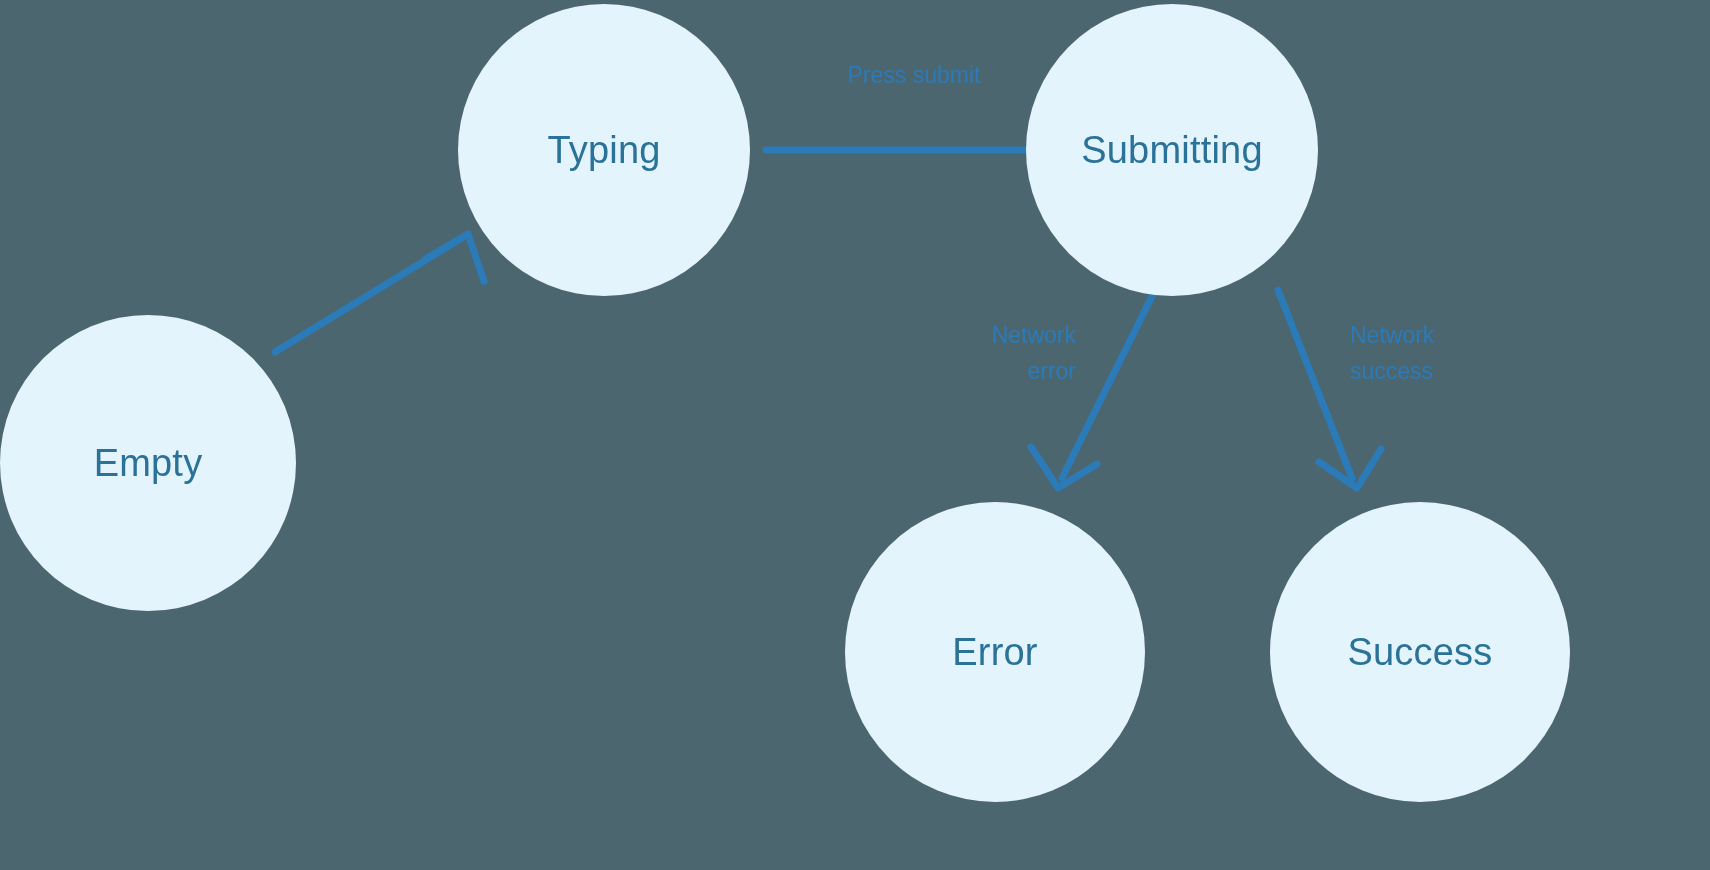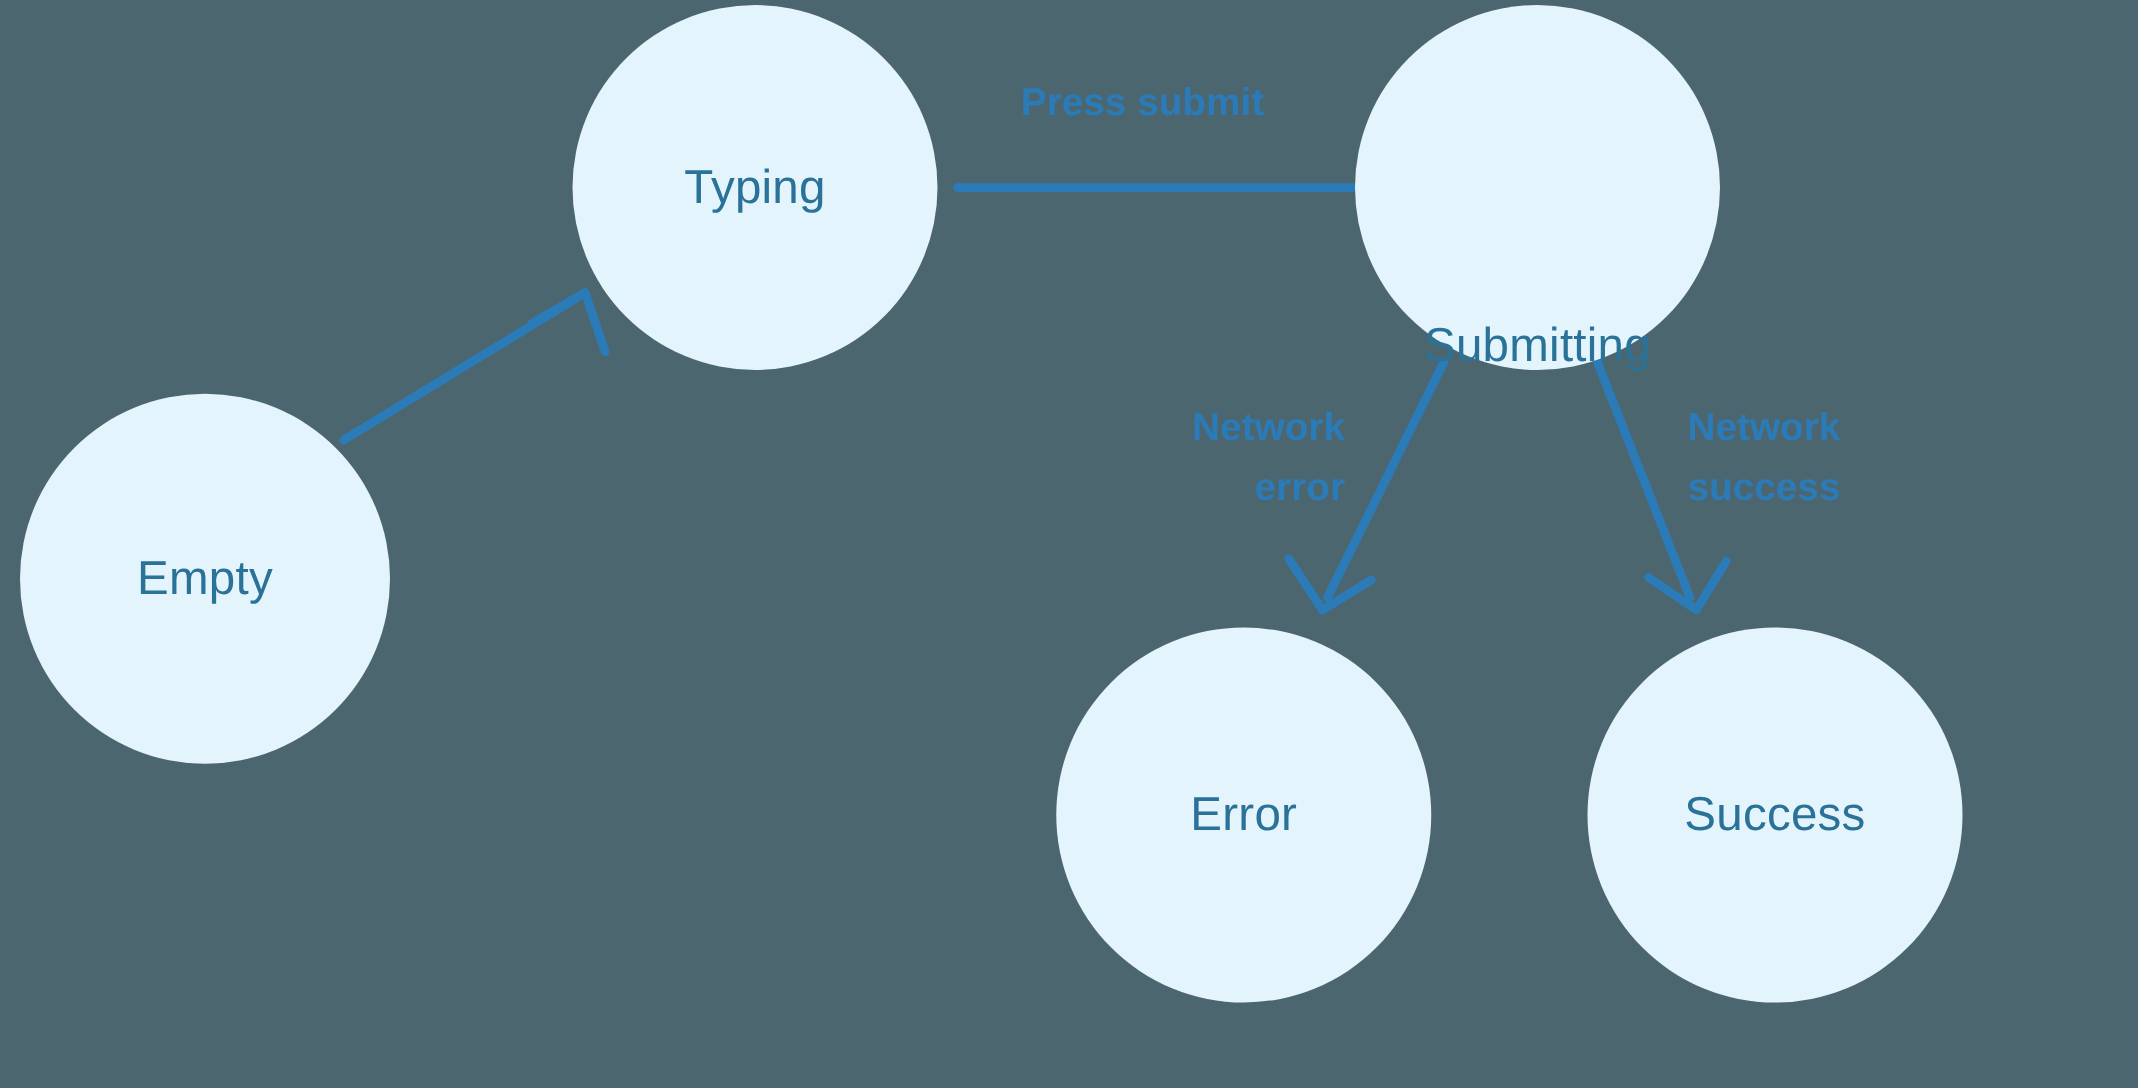--- a/index.html
+++ b/index.html
@@ -36,22 +36,22 @@
     color: #2a7298;
     font-size: 38px;
     font-weight: 400;
     letter-spacing: 0.2px;
     line-height: 1;
     white-space: nowrap;
   }
   .edge-label {
     position: absolute;
     color: #2b7bb9;
-    font-size: 31px;
-    font-weight: 700;
+    font-size: 23px;
+    font-weight: 400;
     line-height: 1.55;
     white-space: nowrap;
     overflow: hidden;
     box-sizing: border-box;
   }
   .edge-label.two-line {
     white-space: normal;
   }
   .el-start-typing {
     left: 220px;
@@ -99,29 +99,29 @@
       <line x1="1155" y1="290" x2="1062" y2="478" stroke="#2b7bb9" stroke-width="7" stroke-linecap="round"></line>
       <polyline points="1031,447 1058,488 1097,464" fill="none" stroke="#2b7bb9" stroke-width="7" stroke-linecap="round" stroke-linejoin="round"></polyline>
     </g>
 
     <g>
       <line x1="1278" y1="290" x2="1352" y2="478" stroke="#2b7bb9" stroke-width="7" stroke-linecap="round"></line>
       <polyline points="1319,462 1357,488 1381,449" fill="none" stroke="#2b7bb9" stroke-width="7" stroke-linecap="round" stroke-linejoin="round"></polyline>
     </g>
   </svg>
 
-  <div class="node" style="left:16px; top:315px; width:296px; height:296px;align-items:center;">
+  <div class="node" style="left:0px; top:315px; width:296px; height:296px;align-items:center;">
     <span class="node-label">Empty</span>
   </div>
 
   <div class="node" style="left:458px; top:4px; width:292px; height:292px;">
     <span class="node-label">Typing</span>
   </div>
 
-  <div class="node" style="left:1084px; top:4px; width:292px; height:292px;align-items:flex-end;">
+  <div class="node" style="left:1026px; top:4px; width:292px; height:292px;">
     <span class="node-label">Submitting</span>
   </div>
 
   <div class="node" style="left:845px; top:502px; width:300px; height:300px;">
     <span class="node-label">Error</span>
   </div>
 
   <div class="node" style="left:1270px; top:502px; width:300px; height:300px;">
     <span class="node-label">Success</span>
   </div>

